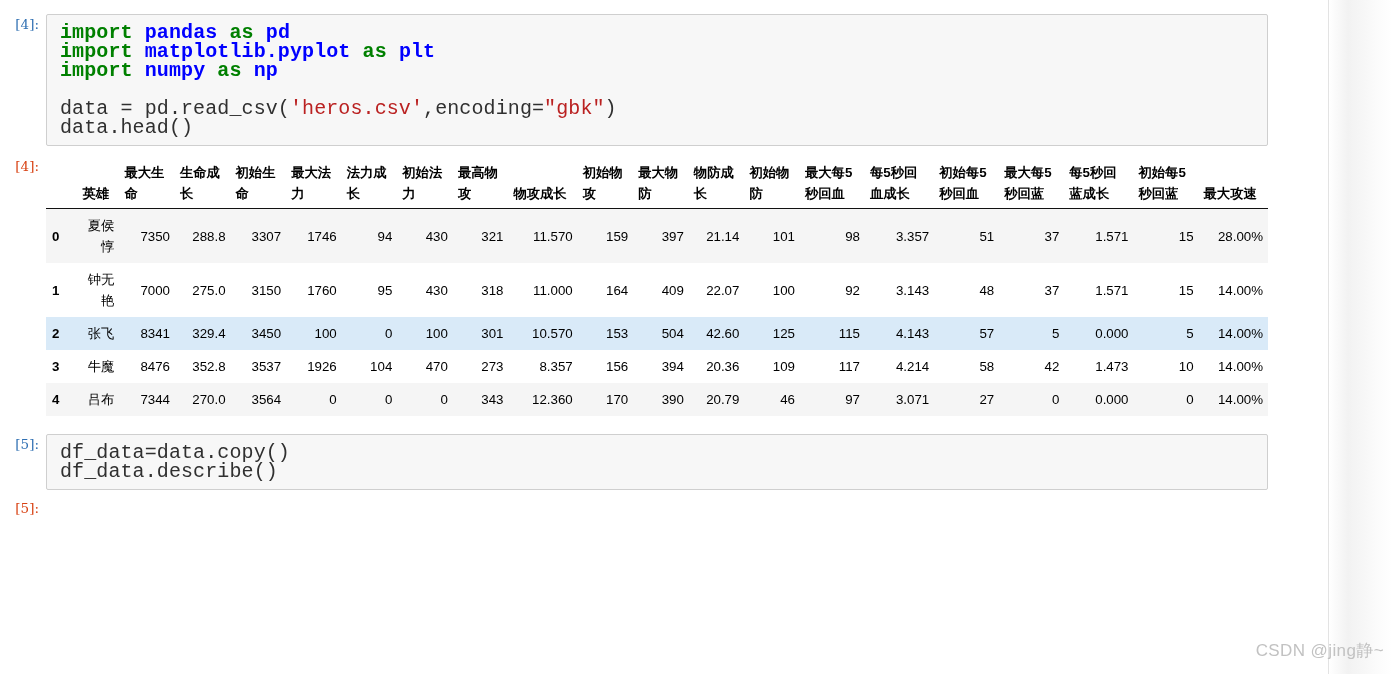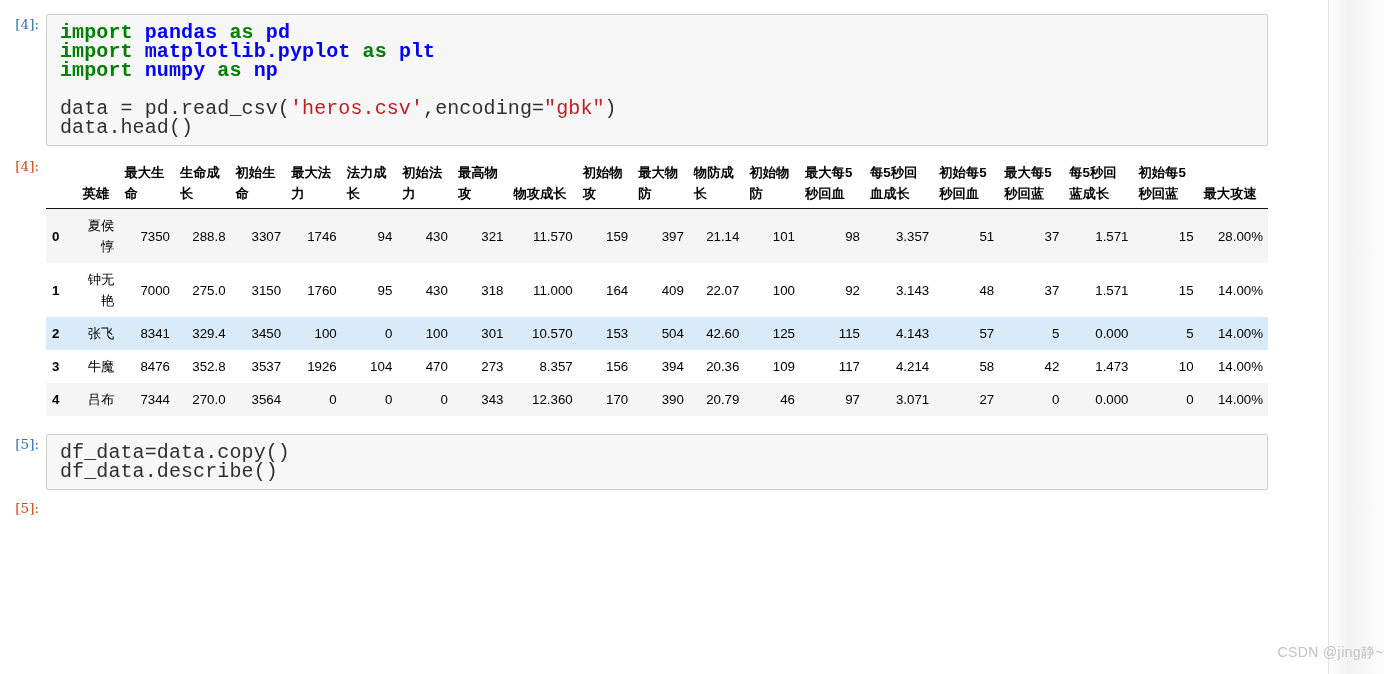--- a/index.html
+++ b/index.html
@@ -130,21 +130,21 @@
   col.c-hero { width: 40px; }
   col.c-num  { width: 53px; }
   col.c-numw { width: 66px; }
   col.c-numx { width: 62px; }
 
   
   #watermark {
     position: absolute;
     right: 8px;
     bottom: 12px;
-    font-size: 14px;
+    font-size: 17px;
     color: #c2c2c2;
     font-family: "Liberation Sans", "DejaVu Sans", sans-serif;
     letter-spacing: .4px;
     white-space: nowrap;
     pointer-events: none;
   }
 
   
   #cell-in-4  { margin: 14px 62px 0 0; }
   #cell-out-4 { margin: 10px 0 0 0; }

